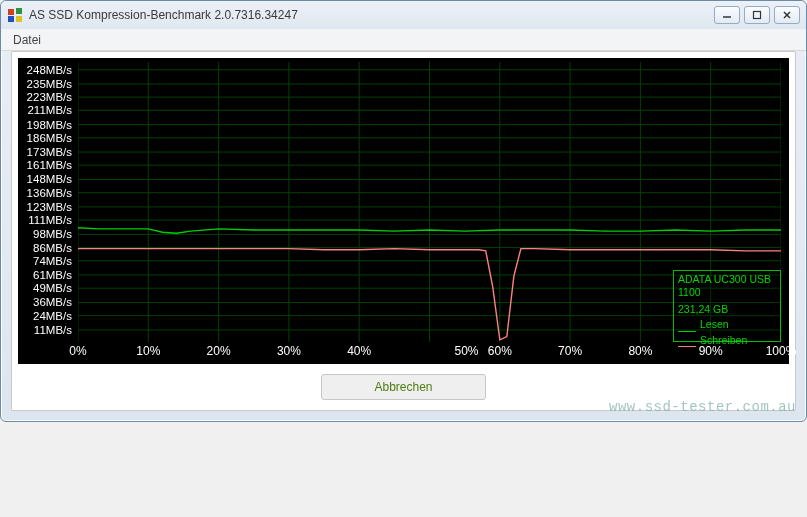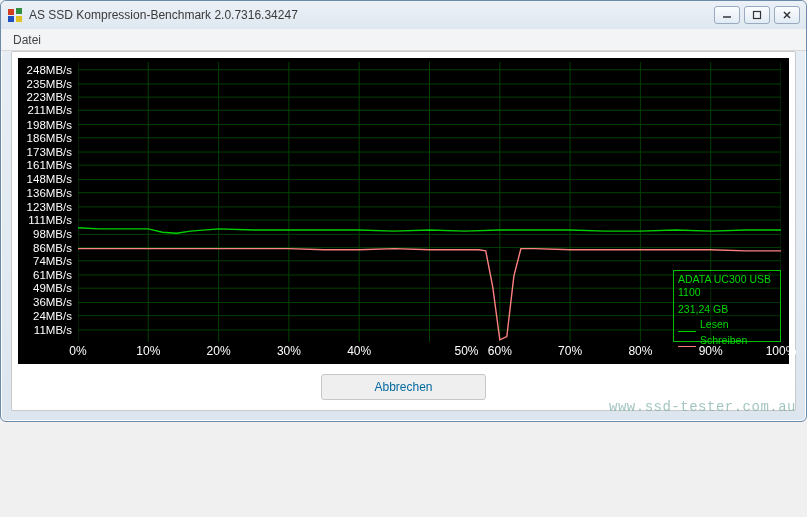--- a/index.html
+++ b/index.html
@@ -108,21 +108,21 @@
   .ui-btn {
     width: 165px; height: 26px;
     border: 1px solid #a8a8a8;
     background: linear-gradient(#f7f7f7,#ececec);
     border-radius: 3px;
     font-size: 12px;
     cursor: pointer;
     color: #222;
   }
   .ui-btn[disabled] {
-    background: #efefef; color: #0369a1; border-color: #c7c7c7; cursor: default;
+    background: #efefef; color: #4d7c0f; border-color: #c7c7c7; cursor: default;
   }
   .watermark {
     position: absolute;
     right: 10px; bottom: 6px;
     color: rgba(120,170,165,0.68);
     font-family: "Courier New", monospace;
     font-size: 14px;
     letter-spacing: 0.5px;
     pointer-events: none;
   }

